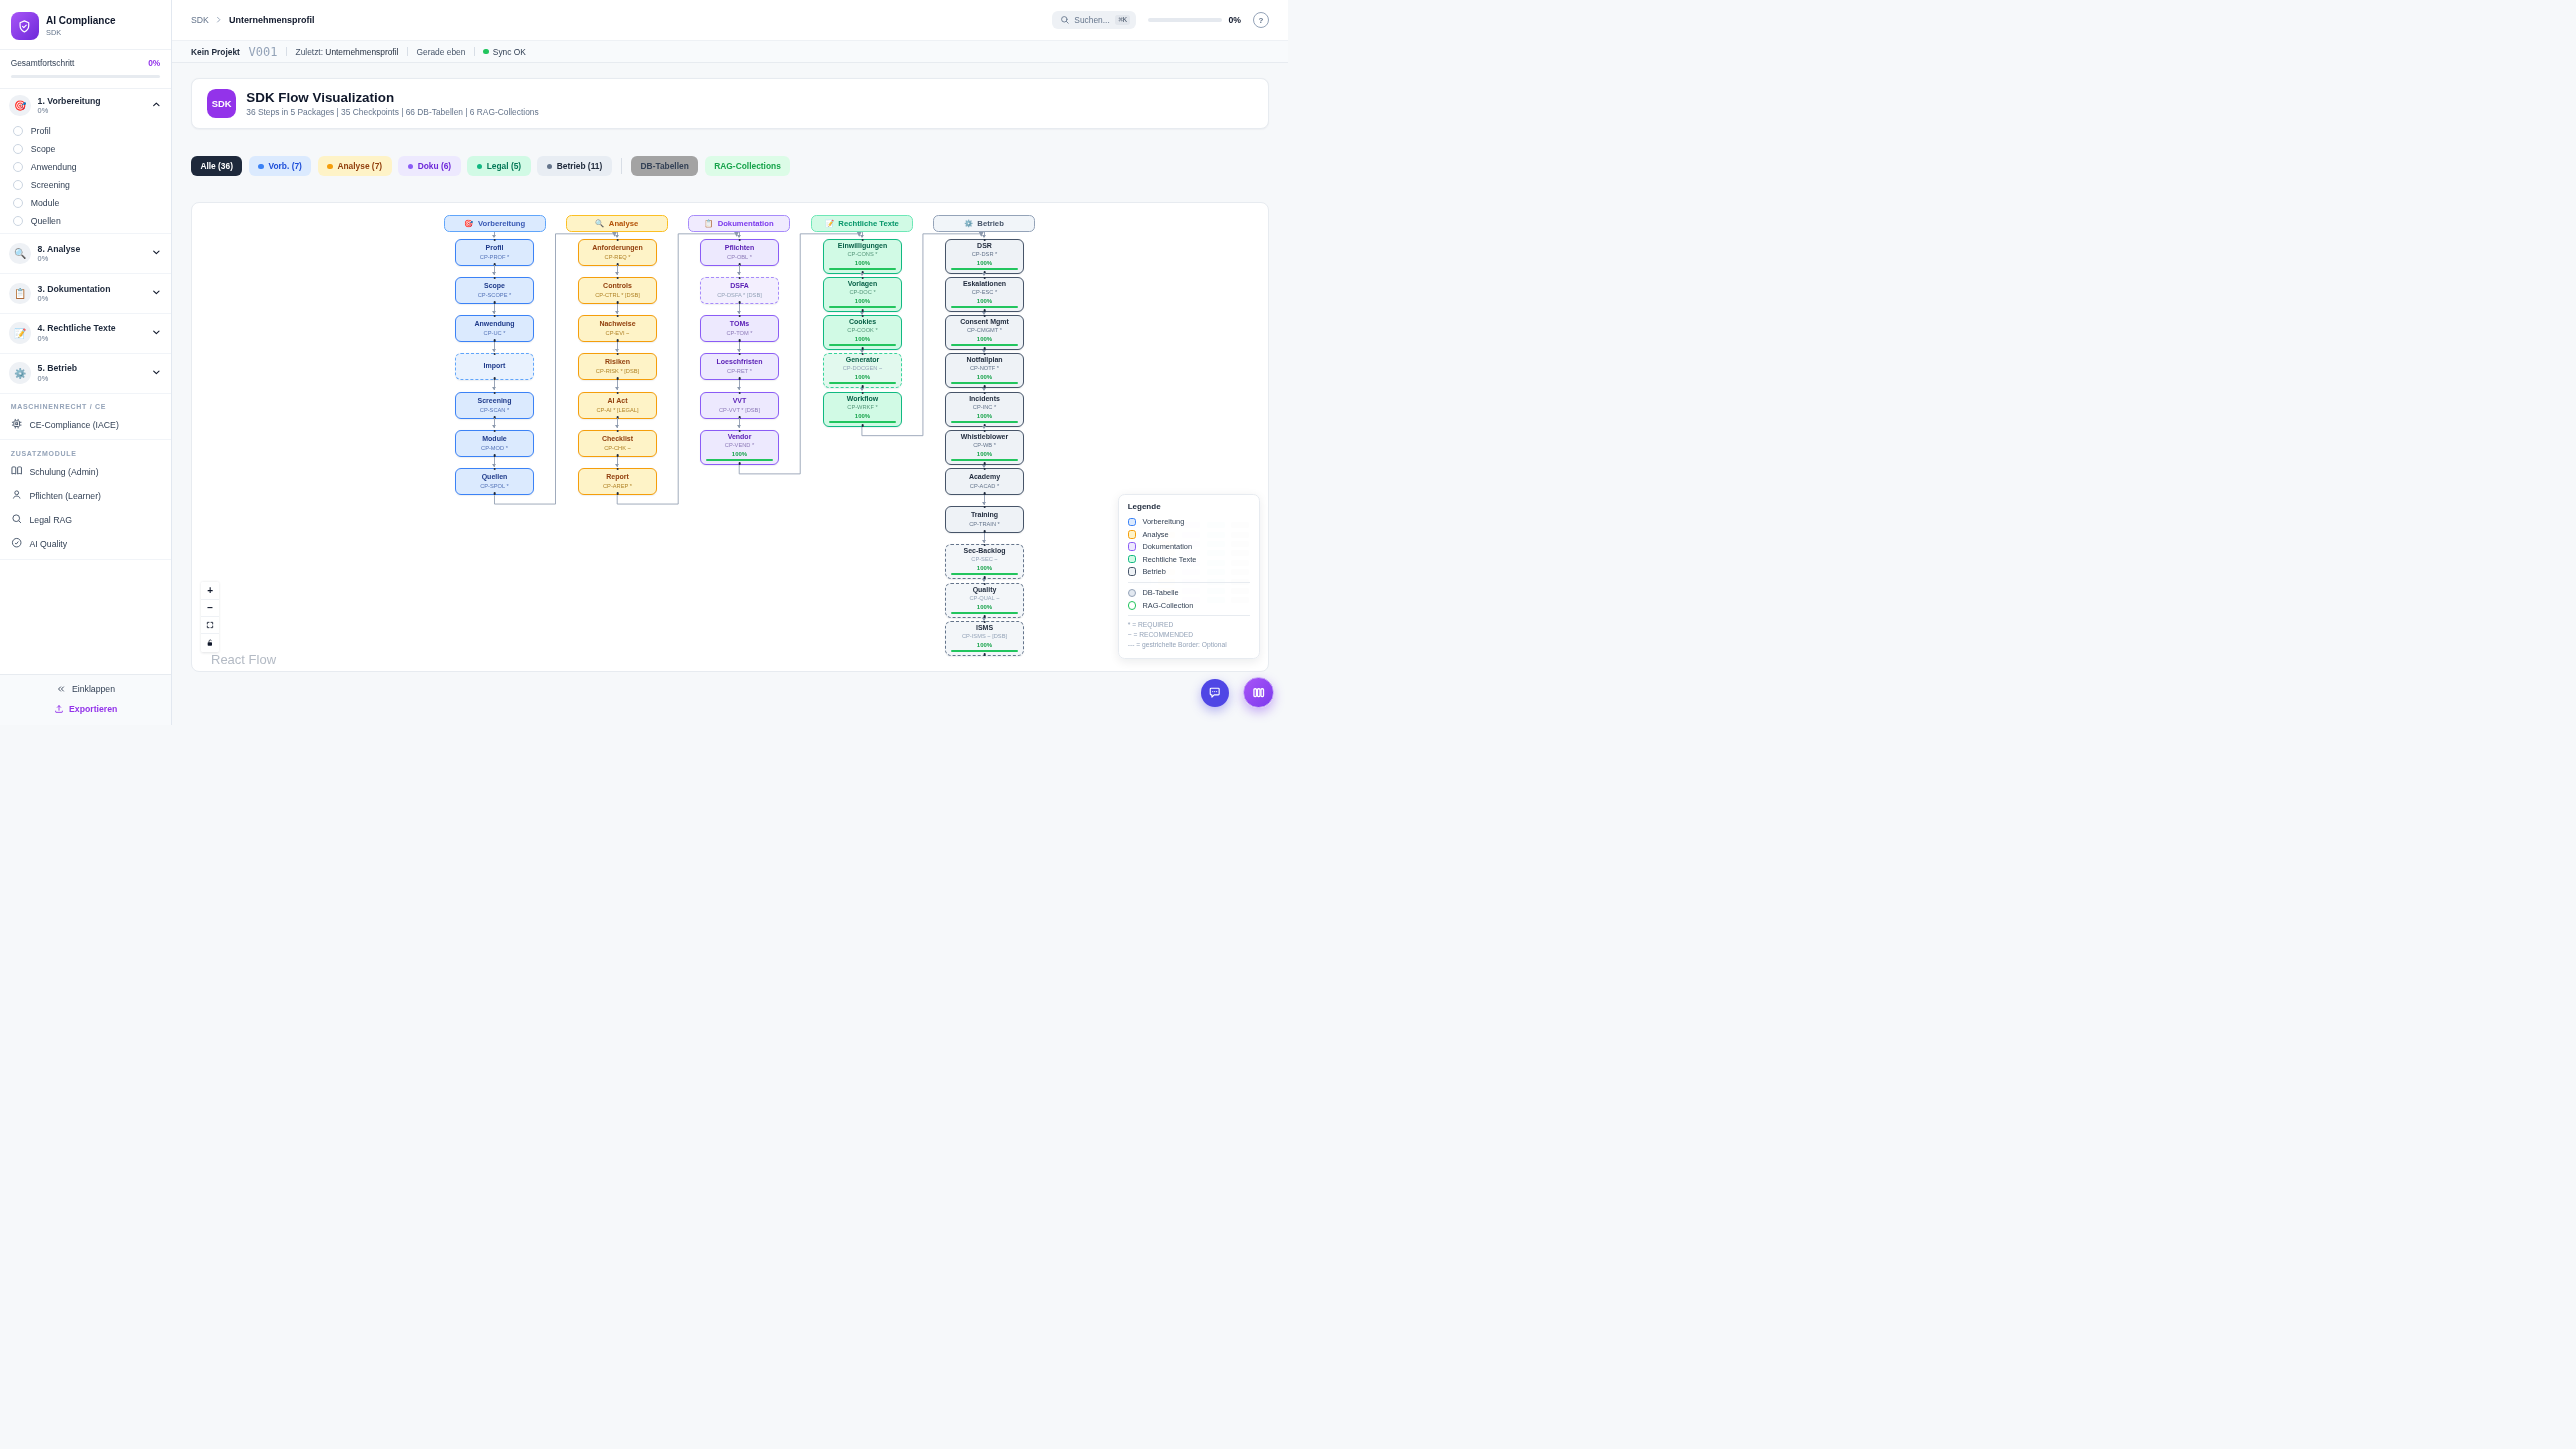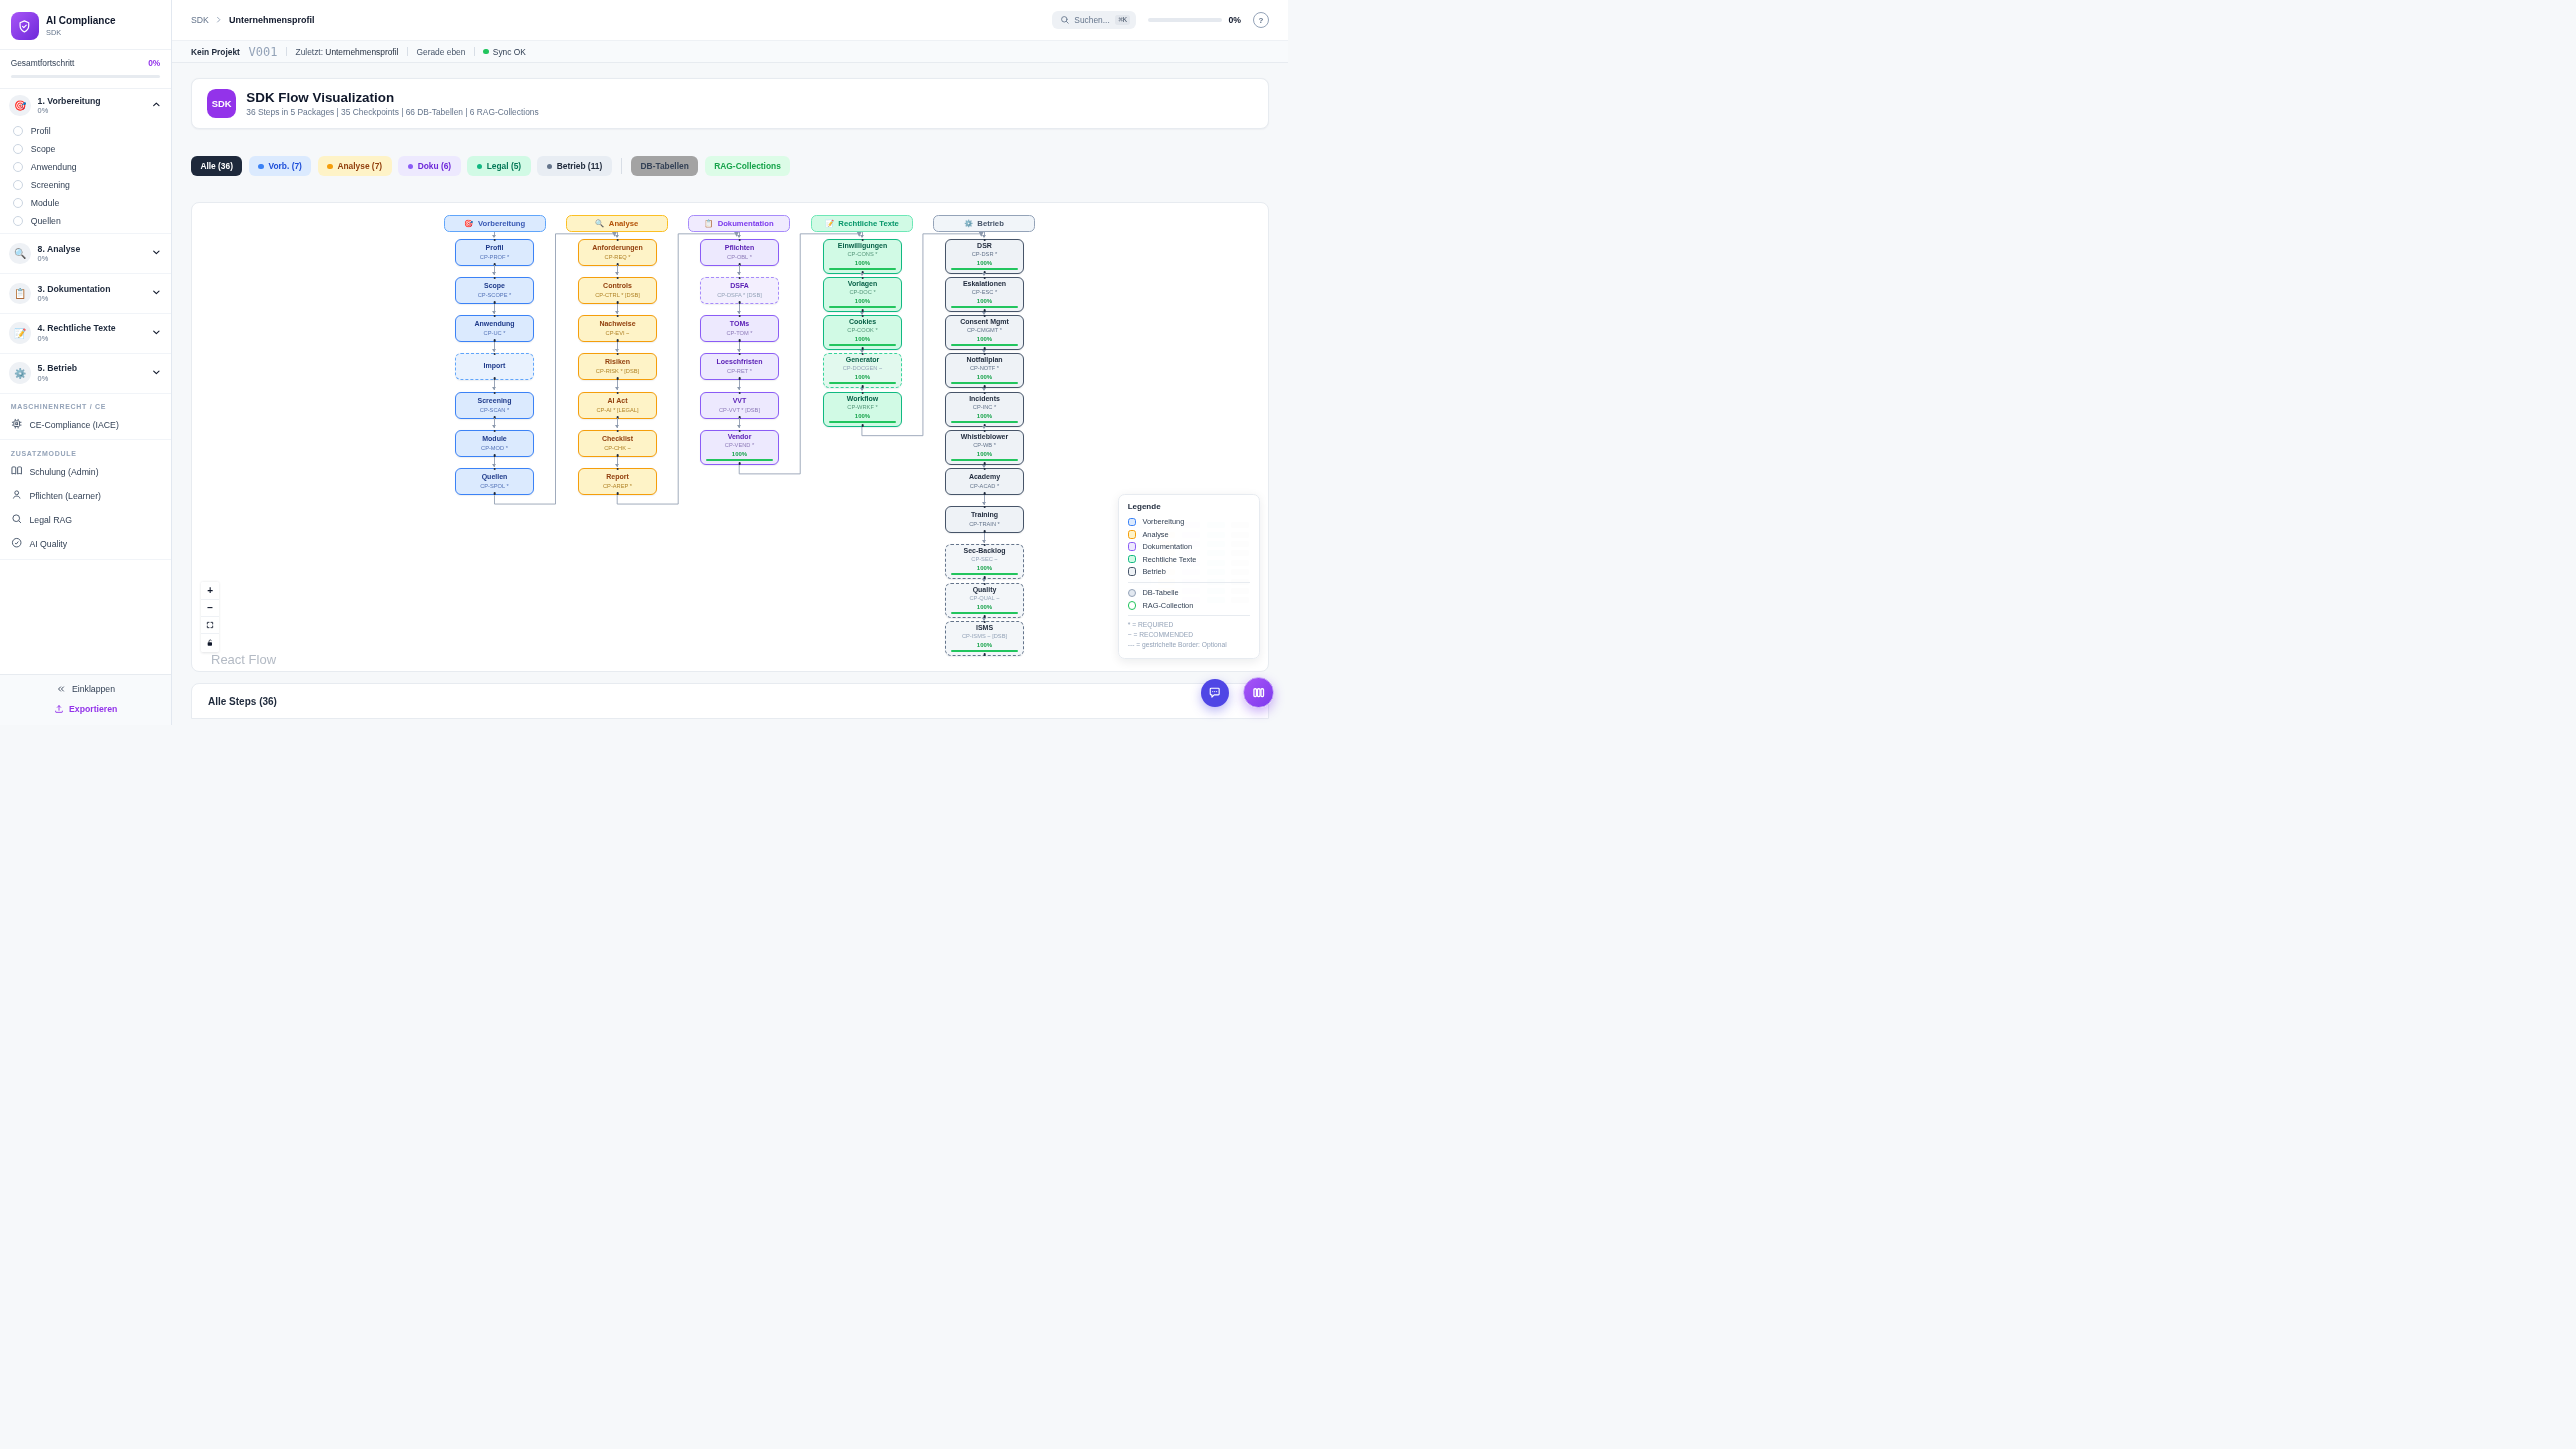--- a/index.html
+++ b/index.html
@@ -710,23 +710,20 @@
           <button class="rf-btn" style="border-bottom:none">
             <svg viewBox="0 0 24 24" fill="#0f172a">
                 <rect x="5" y="10" width="13" height="10" rx="2"></rect>
                 <path d="M9 10V7a4 4 0 0 1 7.5-2" fill="none" stroke="#0f172a" stroke-width="2.4"></path>
               </svg>
           </button>
         </div>
         <div class="rf-attr">React Flow</div>
       </div>
 
-      <div class="bottomcard">
-        <h2>Alle Steps (36)</h2>
-      </div>
     </div>
 
     <div class="fab fab-chat">
       <svg viewBox="0 0 24 24" fill="none" stroke="#fff" stroke-width="2" stroke-linejoin="round">
           <path d="M4 5.5A1.5 1.5 0 0 1 5.5 4h13A1.5 1.5 0 0 1 20 5.5v9a1.5 1.5 0 0 1-1.5 1.5H11l-4 4v-4H5.5A1.5 1.5 0 0 1 4 14.5z"></path>
           <circle cx="8.5" cy="10" r="1" fill="#fff" stroke="none"></circle>
           <circle cx="12" cy="10" r="1" fill="#fff" stroke="none"></circle>
           <circle cx="15.5" cy="10" r="1" fill="#fff" stroke="none"></circle>
         </svg>
     </div>

